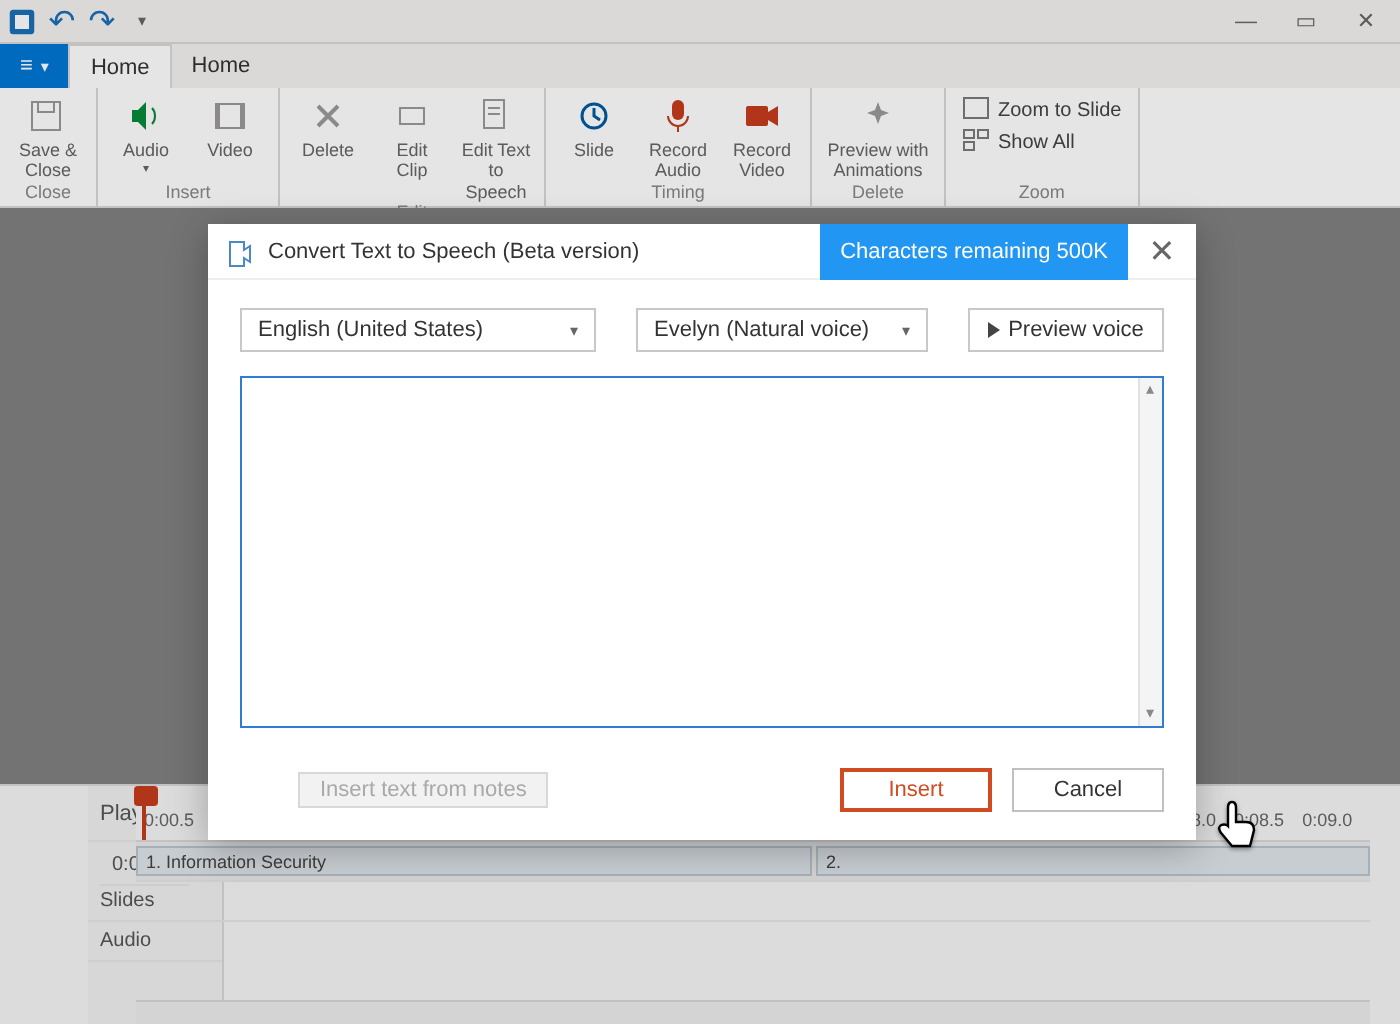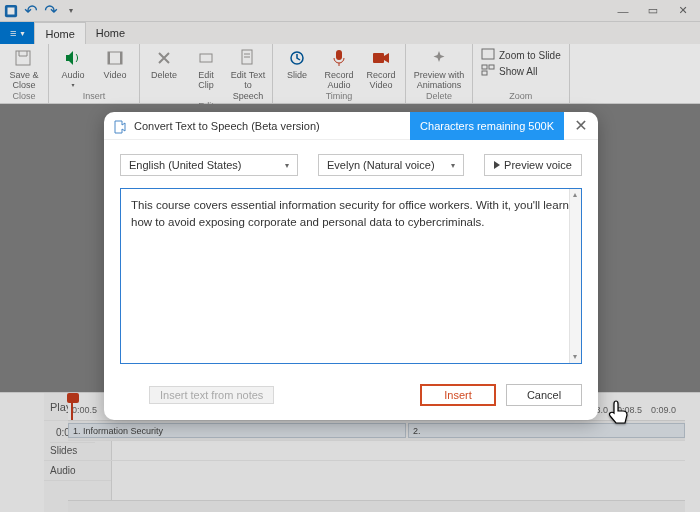--- a/index.html
+++ b/index.html
@@ -58,21 +58,21 @@
   .tl .tick { flex:1; font-size:9px; color:#666; }
   .tl .playhead { position:absolute; left:3px; top:0; width:0; height:100%; border-left:2px solid #c43b1c; }
   .tl .playhead::before { content:""; position:absolute; top:0; left:-6px; width:12px; height:10px; background:#c43b1c; border-radius:2px; }
   .tl .slidesrow { height:20px; border-bottom:1px solid #e6e6e6; position:relative; background:#eaeaea; }
   .tl .clip { position:absolute; top:2px; bottom:2px; background:#dfe5ea; border:1px solid #bac4cf; font-size:9px; color:#444; padding:0 4px; line-height:14px; overflow:hidden; }
   .tl .audiorow { height:20px; border-bottom:1px solid #e6e6e6; }
   .tl .hscroll { position:absolute; left:68px; right:15px; bottom:0; height:12px; background:#ececec; border-top:1px solid var(--ribbon-border); }
 
   
   .scrim { position:absolute; inset:0; background:rgba(0,0,0,.10); }
-  .dialog { position:absolute; left:104px; top:112px; width:494px; height:308px; background:#fff; box-shadow:0 4px 18px rgba(0,0,0,.28); display:flex; flex-direction:column;border-radius:10px; }
+  .dialog { position:absolute; left:104px; top:112px; width:494px; height:308px; background:#fff; box-shadow:0 4px 18px rgba(0,0,0,.28); display:flex; flex-direction:column; }
   .dtitle { height:28px; display:flex; align-items:center; border-bottom:1px solid #eee; }
   .dtitle .dicn { width:16px; height:16px; margin:0 6px 0 8px; color:#4a88c7; }
   .dtitle .dtxt { font-size:11px; color:#333; }
   .dtitle .chip { margin-left:auto; background:#2196f3; color:#fff; font-size:11px; height:28px; display:flex; align-items:center; padding:0 10px; }
   .dtitle .xclose { width:34px; height:28px; display:flex; align-items:center; justify-content:center; color:#666; }
 
   .dbody { padding:14px 16px 10px; flex:1; display:flex; flex-direction:column; }
   .drow1 { display:flex; gap:20px; margin-bottom:12px; }
   .field { border:1px solid var(--field-border); font-size:11px; color:#333; height:22px; padding:0 8px; display:flex; align-items:center; background:#fff; }
   .langsel { flex:0 0 178px; justify-content:space-between; }
@@ -343,21 +343,20 @@
       <div class="field voicesel">
         <span>Evelyn (Natural voice)</span>
         <span class="caret">▾</span>
       </div>
       <div class="field previewv">
         <span class="tri"></span>
         <span>Preview voice</span>
       </div>
     </div>
     <div class="ta">
-      <span>This course covers essential information security for office workers. With it, you'll learn how to avoid exposing corporate and personal data to cybercriminals.</span>
       <div class="sb">
         <div class="sbup">▴</div>
         <div class="sbdn">▾</div>
       </div>
     </div>
   </div>
   <div class="dfoot">
     <div class="notesbtn">Insert text from notes</div>
     <div class="spacer"></div>
     <div class="btn primary">Insert</div>

